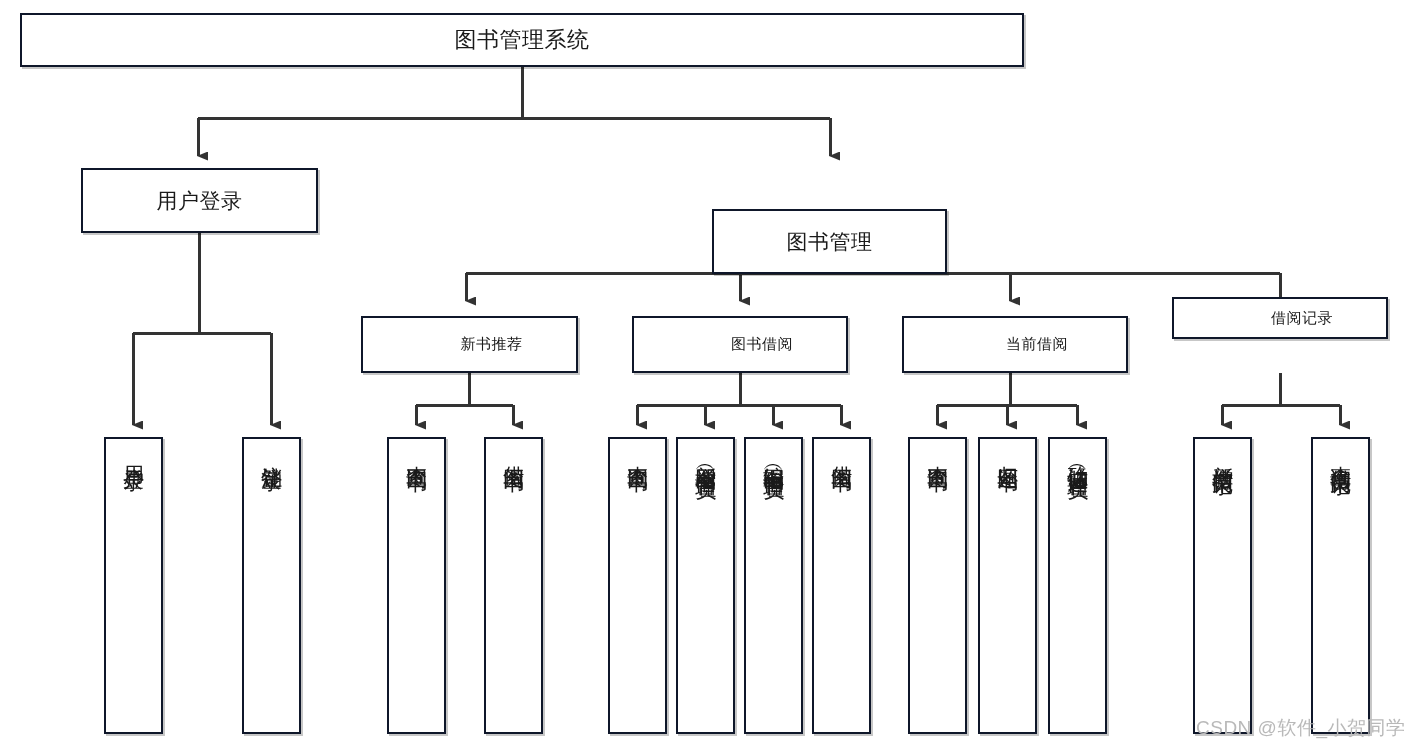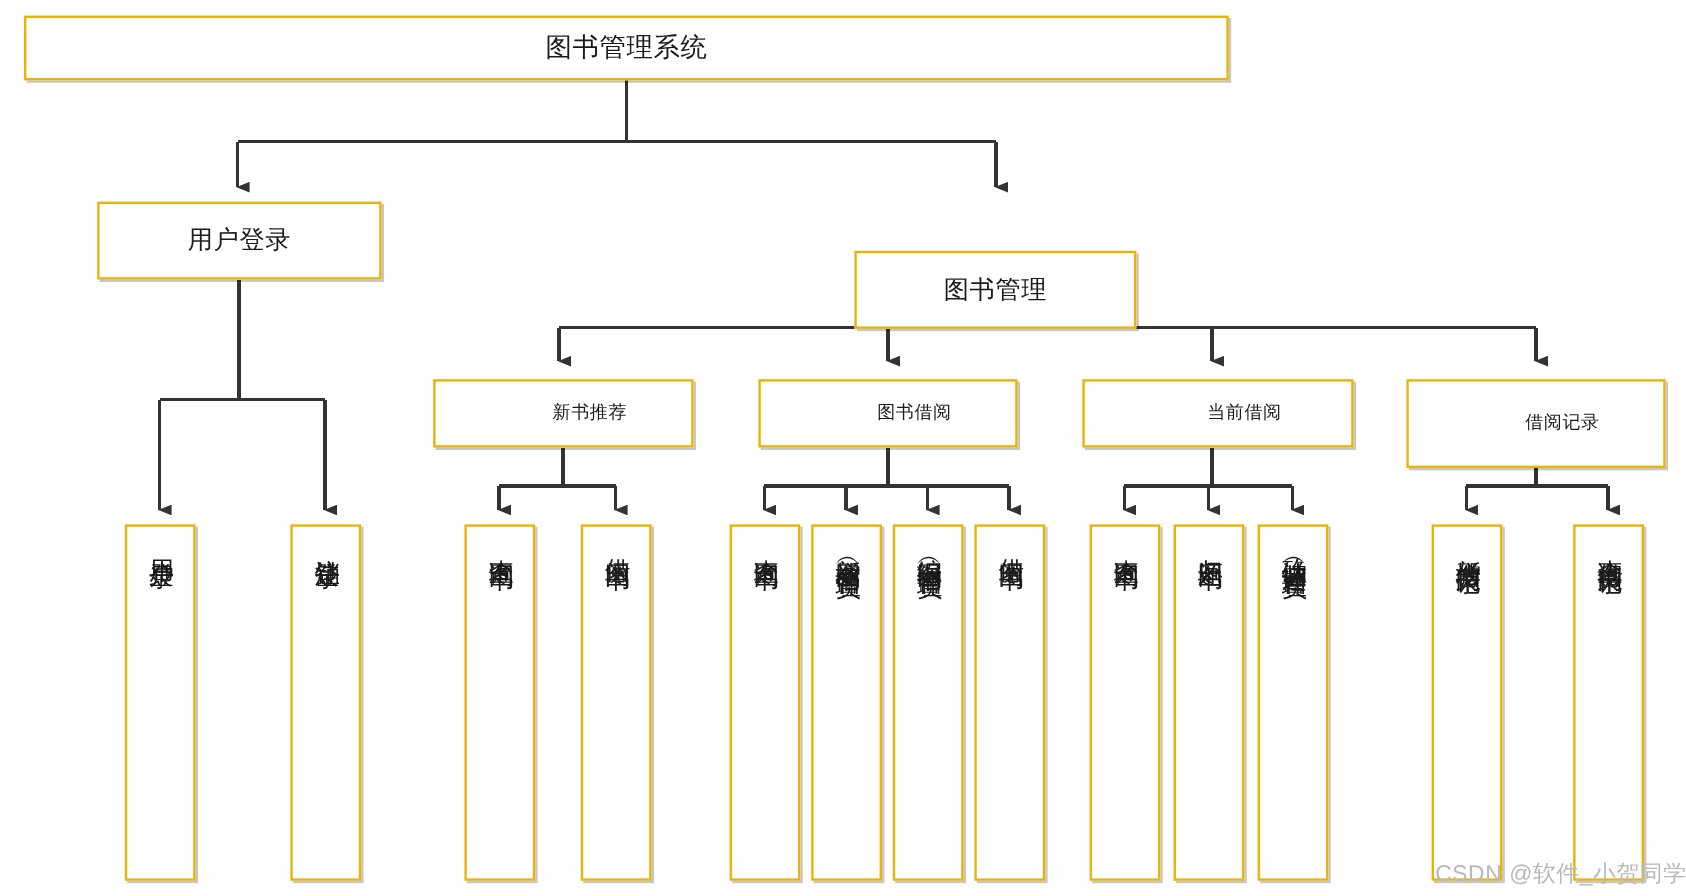--- a/index.html
+++ b/index.html
@@ -21,21 +21,21 @@
     position: absolute;
     left: 0;
     top: 0;
     width: 1405px;
     height: 747px;
   }
   .node-box {
     position: absolute;
     box-sizing: border-box;
     background: #ffffff;
-    border: 2px solid #eab308;
+    border: 2px solid #0f172a;
     box-shadow: 2px 2px 0 rgba(0,0,0,0.22);
     display: flex;
     align-items: center;
     justify-content: center;
     color: #1a1a1a;
   }
   .node-label {
     font-size: 21px;
     line-height: 1.12;
     letter-spacing: 0.5px;
@@ -135,21 +135,21 @@
 
   <div class="node-box node-l3" style="left:361px; top:316px; width:217px; height:57px;">
     <span class="node-label">新书推荐</span>
   </div>
   <div class="node-box node-l3" style="left:632px; top:316px; width:216px; height:57px;">
     <span class="node-label">图书借阅</span>
   </div>
   <div class="node-box node-l3" style="left:902px; top:316px; width:226px; height:57px;">
     <span class="node-label">当前借阅</span>
   </div>
-  <div class="node-box node-l3" style="left:1172px; top:316px; width:216px; height:74px;">
+  <div class="node-box node-l3" style="left:1172px; top:297px; width:216px; height:42px;">
     <span class="node-label">借阅记录</span>
   </div>
 
   <div class="node-box node-leaf" style="left:104px; top:437px; width:59px; height:297px;">
     <span class="node-label">用户登录</span>
   </div>
   <div class="node-box node-leaf" style="left:242px; top:437px; width:59px; height:297px;">
     <span class="node-label">注销登录</span>
   </div>
 

